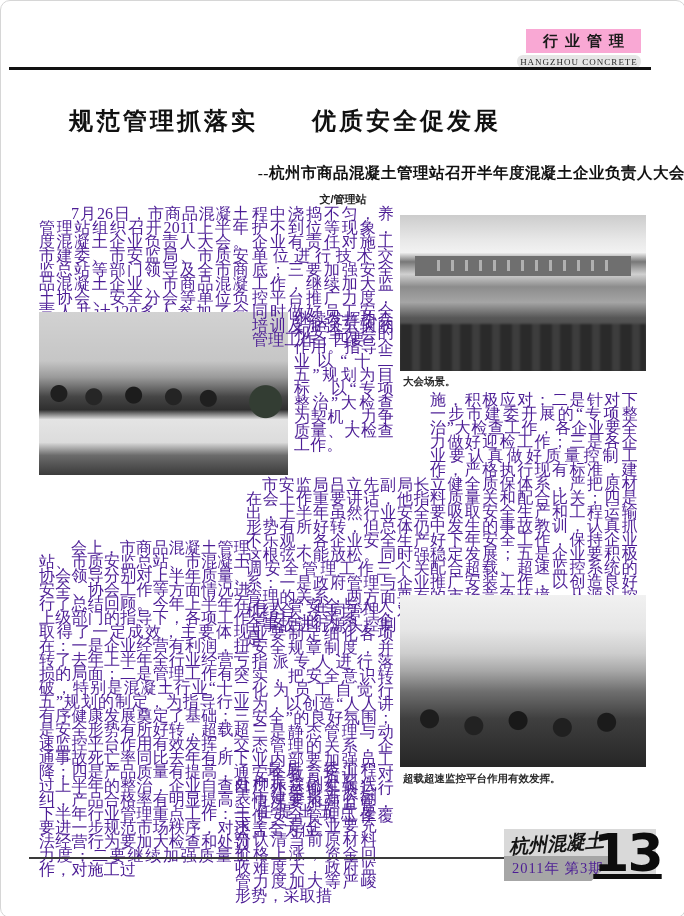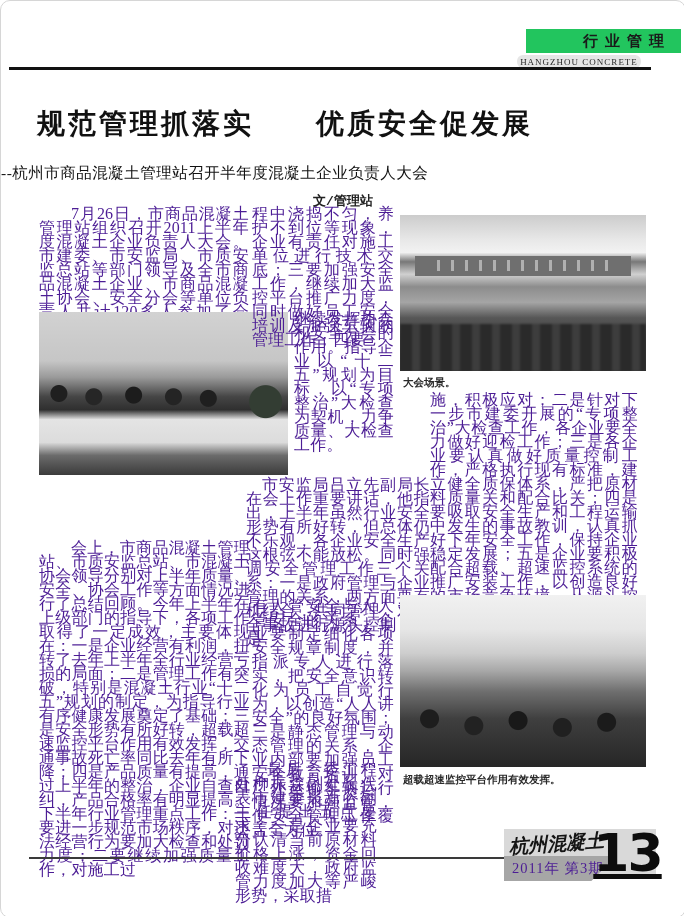--- a/index.html
+++ b/index.html
@@ -4,55 +4,55 @@
 <style>
   html,body{margin:0;padding:0;background:#fff;}
   .page{
     position:relative;width:684px;height:916px;background:#fff;
     border:1px solid #d6d6d6;border-radius:10px;overflow:hidden;
     font-family:"Liberation Serif","DejaVu Serif",serif;color:#1c1c1c;
   }
   
   .hdr-tag{
     position:absolute;left:525px;top:28px;width:115px;height:24px;
-    background:#22c55e;display:flex;align-items:center;justify-content:center;
+    background:#f9a8d4;display:flex;align-items:center;justify-content:center;
     font-family:"Liberation Sans","DejaVu Sans",sans-serif;
-    font-size:15px;font-weight:bold;letter-spacing:7px;color:#1a1a1a;text-indent:7px;padding-left:40px;
+    font-size:15px;font-weight:bold;letter-spacing:7px;color:#1a1a1a;text-indent:7px;
   }
   .hdr-en{
     position:absolute;left:516px;top:54px;width:124px;height:13px;
     background:#e6e6e6;display:flex;align-items:center;justify-content:center;
     font-family:"Liberation Serif","DejaVu Serif",serif;
     font-size:9px;letter-spacing:1px;color:#2a2a2a;border-radius:6px;
   }
   .rule-top{position:absolute;left:8px;top:66px;width:642px;height:3px;background:#111;}
   
   .title{
     position:absolute;left:0;top:104px;width:568px;text-align:center;
-    font-size:28px;font-weight:bold;letter-spacing:3px;color:#111;
+    font-size:24px;font-weight:bold;letter-spacing:3px;color:#111;
   }
   .subtitle{
-    position:absolute;left:0;top:162px;width:684px;text-align:left;
-    font-size:15.5px;font-weight:normal;letter-spacing:.5px;color:#111;
+    position:absolute;left:0;top:162px;width:684px;text-align:right;
+    font-size:15.5px;font-weight:bold;letter-spacing:.5px;color:#111;
   }
   .byline{
     position:absolute;left:0;top:191px;width:684px;text-align:center;
-    font-family:Liberation Mono, monospace;
-    font-size:13px;font-weight:bold;color:#222;
+    font-family:Liberation Sans, sans-serif;
+    font-size:11px;font-weight:bold;color:#222;
   }
   
   .body-txt{
     position:absolute;font-size:16px;line-height:14px;text-align:justify;
     color:#4c1d95;letter-spacing:.2px;
   }
   .indent2{text-indent:2em;}
   .indent1{text-indent:1em;}
   
   .cap{
-    position:absolute;font-family:Liberation Serif, serif;
+    position:absolute;font-family:Liberation Mono, monospace;
     font-size:10.5px;font-weight:bold;line-height:13px;color:#2a2a2a;text-align:left;
   }
   
   .photo{position:absolute;overflow:hidden;}
   .photo-left{
     left:38px;top:311px;width:249px;height:163px;
     background:
       radial-gradient(circle at 91% 55%, #333d33 0 16px, rgba(0,0,0,0) 17px),
       radial-gradient(circle at 8% 50%,  #1f1f1f 0 8px, rgba(0,0,0,0) 9px),
       radial-gradient(circle at 22% 52%, #262626 0 8px, rgba(0,0,0,0) 9px),

